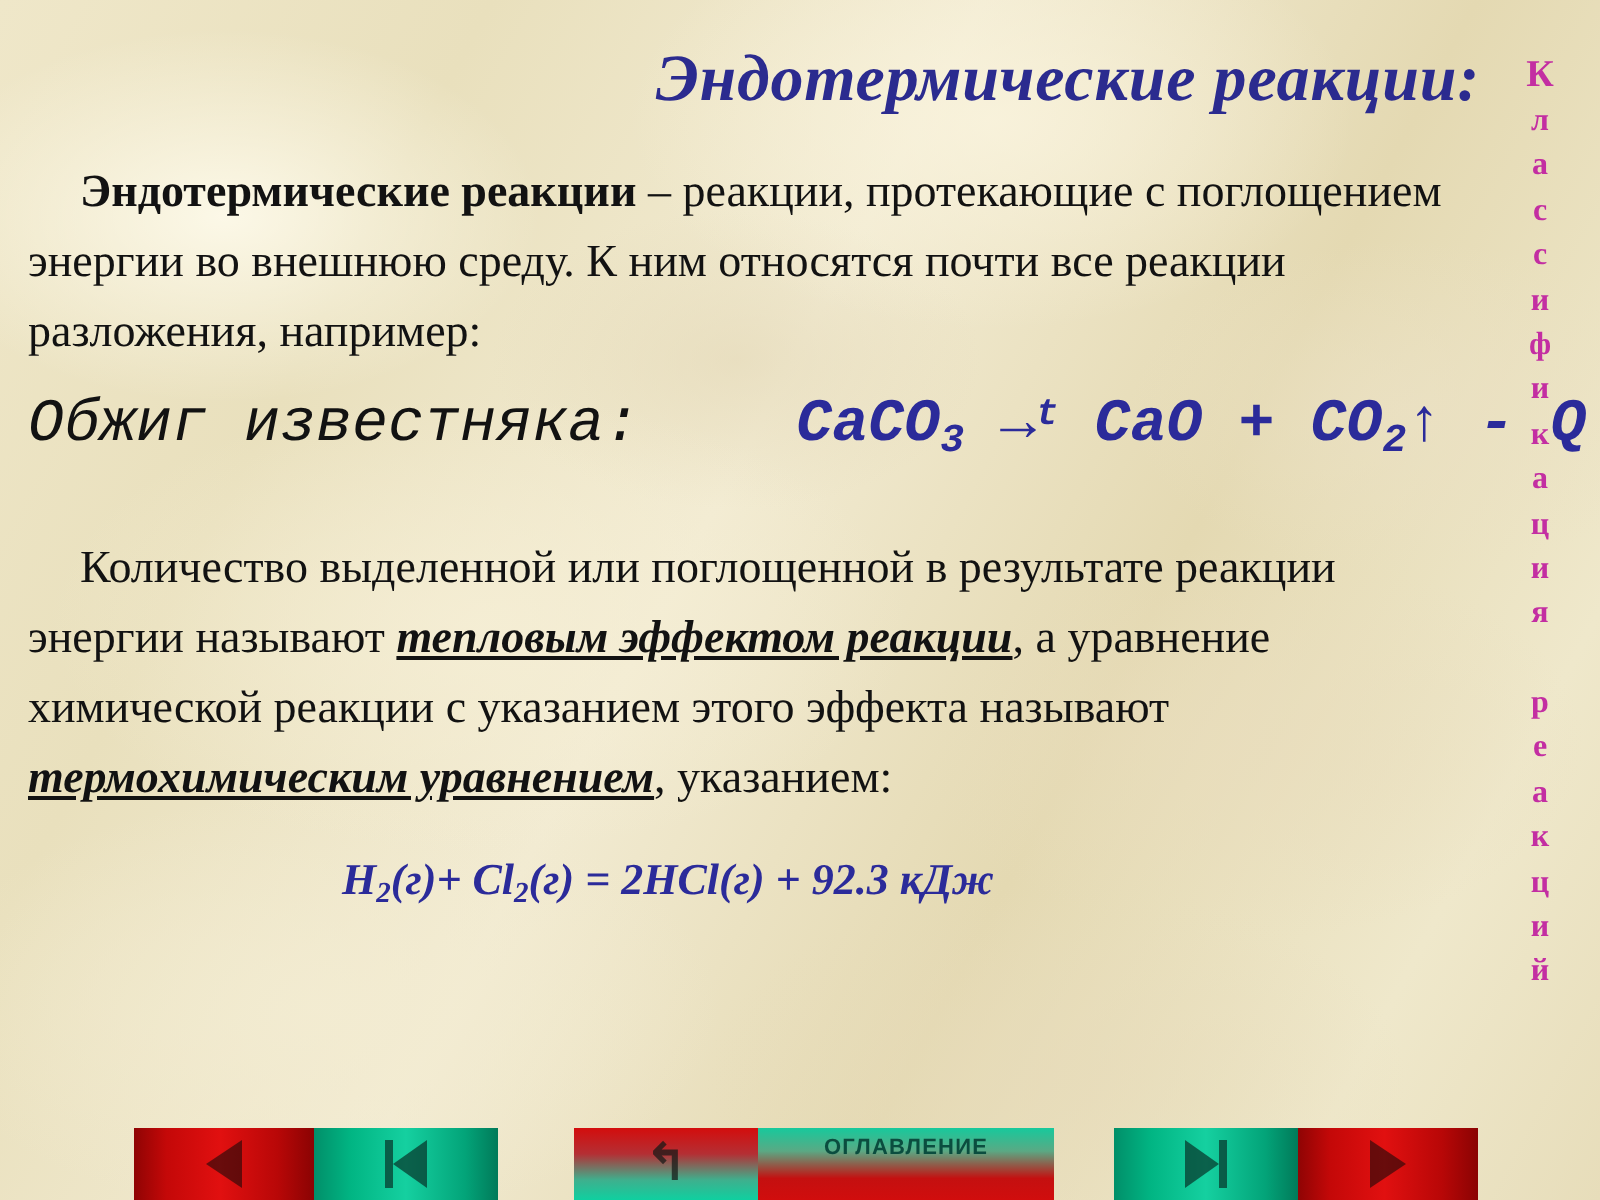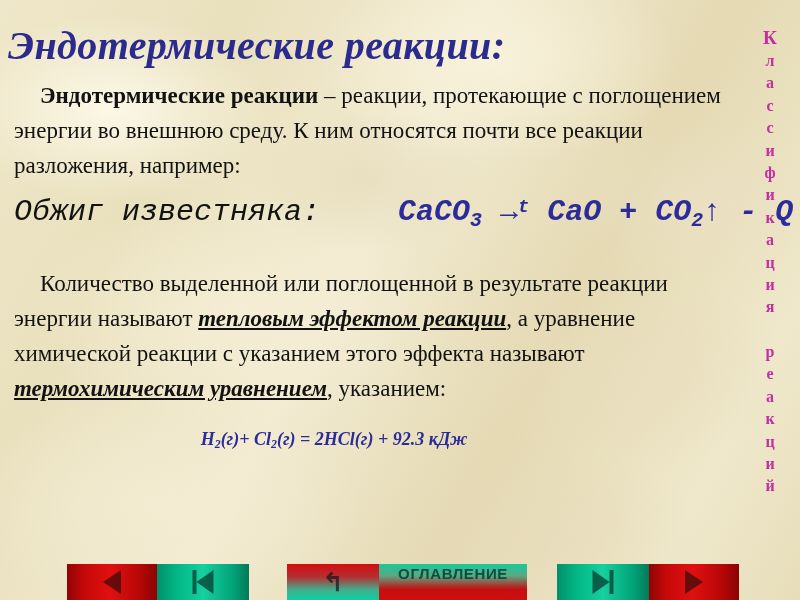--- a/index.html
+++ b/index.html
@@ -28,25 +28,25 @@
       radial-gradient(ellipse 240px 140px at 78% 62%, rgba(233,221,189,0.7), rgba(233,221,189,0) 70%),
       radial-gradient(ellipse 280px 150px at 20% 84%, rgba(243,236,210,0.85), rgba(243,236,210,0) 72%),
       radial-gradient(ellipse 250px 140px at 66% 90%, rgba(231,219,186,0.7), rgba(231,219,186,0) 70%),
       radial-gradient(ellipse 180px 110px at 46% 30%, rgba(226,214,180,0.55), rgba(226,214,180,0) 68%),
       linear-gradient(118deg, #efe7c9 0%, #e9e0bd 22%, #f2ebd2 44%, #e4d9b2 66%, #efe8cb 86%, #e7ddba 100%);
   }
 
   
   .slide-title {
     position: absolute;
-    left: 8px;
+    left: 0;
     top: 22px;
     width: 740px;
-    text-align: left;
-    font-size: 40px;
+    text-align: right;
+    font-size: 33px;
     font-weight: bold;
     font-style: italic;
     color: #2b2b8f;
     letter-spacing: 0.4px;
     white-space: nowrap;
   }
 
   
   .content {
     position: absolute;
@@ -89,21 +89,21 @@
     font-weight: bold;
     font-style: italic;
     white-space: nowrap;
   }
   .formula sub { font-size: 0.66em; vertical-align: -0.28em; }
   .formula sup { font-size: 0.62em; vertical-align: 0.42em; }
 
   .thermo {
     text-align: center;
     width: 640px;
-    font-size: 18px;
+    font-size: 22px;
     line-height: 31px;
   }
 
   
   .vbanner {
     position: absolute;
     right: 0;
     top: 0;
     width: 60px;
     height: 600px;
@@ -203,21 +203,21 @@
     font-family: "DejaVu Sans", sans-serif;
     line-height: 1;
   }
   .toc-label {
     position: absolute;
     left: 0; right: 0;
     top: 2px;
     text-align: center;
     font-family: "Liberation Sans", sans-serif;
     font-weight: bold;
-    font-size: 15px;
+    font-size: 11px;
     line-height: 16px;
     color: #0b4d3f;
     letter-spacing: 0.6px;
     word-break: break-all;
   }
 </style>
 </head>
 <body>
 
 <div id="slide">

